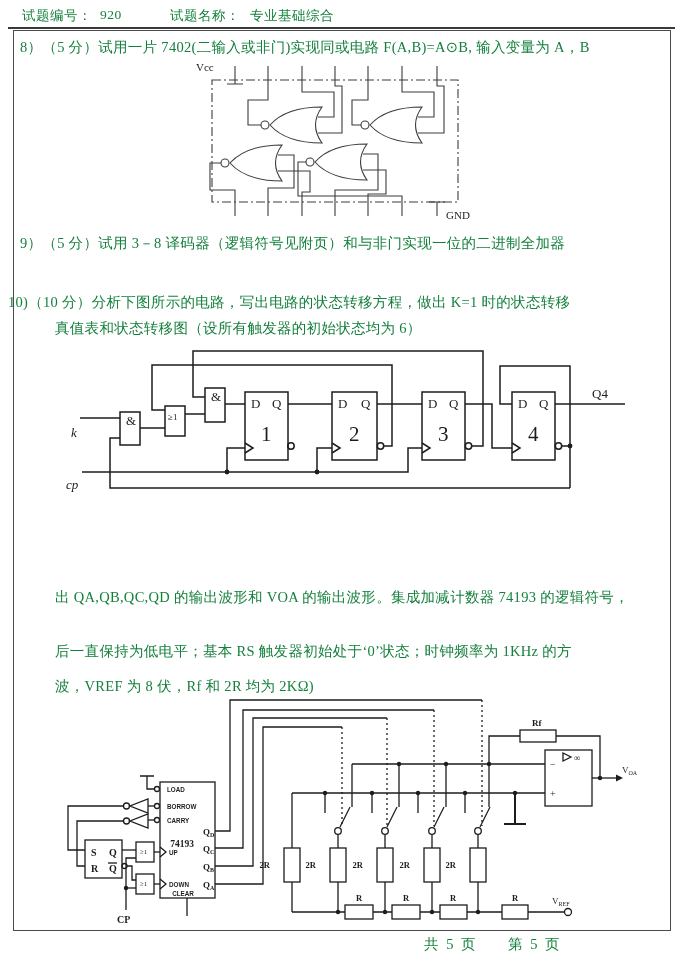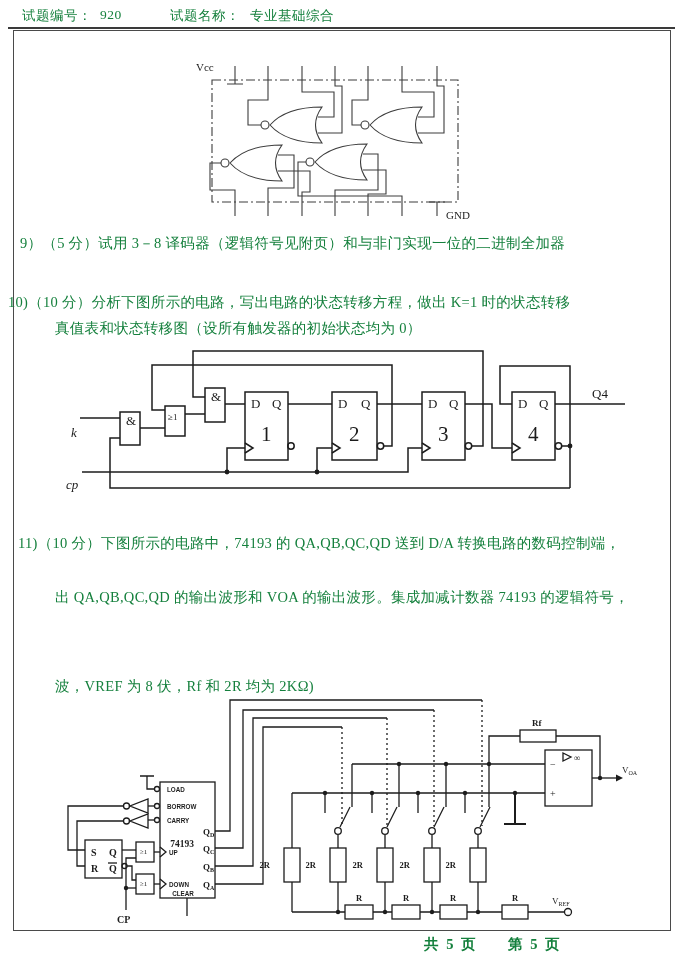--- a/index.html
+++ b/index.html
@@ -5,39 +5,40 @@
   html,body{margin:0;padding:0;background:#e8e8e8;}
   #page{position:relative;width:683px;height:955px;background:#ffffff;overflow:hidden;
         font-family:"Liberation Serif",serif;color:#15803d;padding-left:16px;}
   .hdr{position:absolute;top:7px;font-size:13.5px;letter-spacing:.5px;white-space:nowrap;}
   #hdr-rule{position:absolute;left:8px;top:27px;width:667px;height:2px;background:#3a3a3a;}
   #content-border{position:absolute;left:13px;top:30px;width:656px;height:899px;
                   border:1.6px solid #4a4a4a;}
   .qtext{position:absolute;font-size:14.5px;letter-spacing:.3px;white-space:nowrap;}
   svg{position:absolute;left:0;top:0;}
   svg text{fill:#1c1c1c;}
-  .footer{position:absolute;top:935px;font-size:14.5px;letter-spacing:2px;font-weight:bold;}
+  .footer{position:absolute;top:935px;font-size:14.5px;letter-spacing:2px;}
 </style>
 </head>
 <body>
 
 <div id="page">
 
   <div class="hdr" style="left:22px">试题编号：</div>
   <div class="hdr" style="left:100px">920</div>
   <div class="hdr" style="left:170px">试题名称：</div>
   <div class="hdr" style="left:250px">专业基础综合</div>
   <div id="hdr-rule"></div>
   <div id="content-border"></div>
 
+  <div class="qtext" style="left:20px;top:38px">8）（5 分）试用一片 7402(二输入或非门)实现同或电路 F(A,B)=A⊙B, 输入变量为 A，B</div>
   <div class="qtext" style="left:20px;top:234px">9）（5 分）试用 3－8 译码器（逻辑符号见附页）和与非门实现一位的二进制全加器</div>
   <div class="qtext" style="left:8px;top:293px">10)（10 分）分析下图所示的电路，写出电路的状态转移方程，做出 K=1 时的状态转移</div>
-  <div class="qtext" style="left:55px;top:319px">真值表和状态转移图（设所有触发器的初始状态均为 0）</div>
-  <div class="qtext" style="left:18px;top:534px">11)（10 分）下图所示的电路中，74193 的 QA,QB,QC,QD 送到 D/A 转换电路的数码控制端，</div>
+  <div class="qtext" style="left:55px;top:319px">真值表和状态转移图（设所有触发器的初始状态均为 6）</div>
   <div class="qtext" style="left:55px;top:588px">出 QA,QB,QC,QD 的输出波形和 VOA 的输出波形。集成加减计数器 74193 的逻辑符号，</div>
+  <div class="qtext" style="left:55px;top:642px">后一直保持为低电平；基本 RS 触发器初始处于‘0’状态；时钟频率为 1KHz 的方</div>
   <div class="qtext" style="left:55px;top:677px">波，VREF 为 8 伏，Rf 和 2R 均为 2KΩ)</div>
 
   <svg width="683" height="955" viewBox="0 0 683 955">
 
     <g stroke="#3c3c3c" stroke-width="1.1" fill="none" font-size="11">
       <rect x="212" y="80" width="246" height="122" stroke-dasharray="9 3 2 3"></rect>
 
       <text x="196" y="71" stroke="none" fill="#3c3c3c">Vcc</text>
       <path d="M235,66 V84 M227,84 H243"></path>
 

